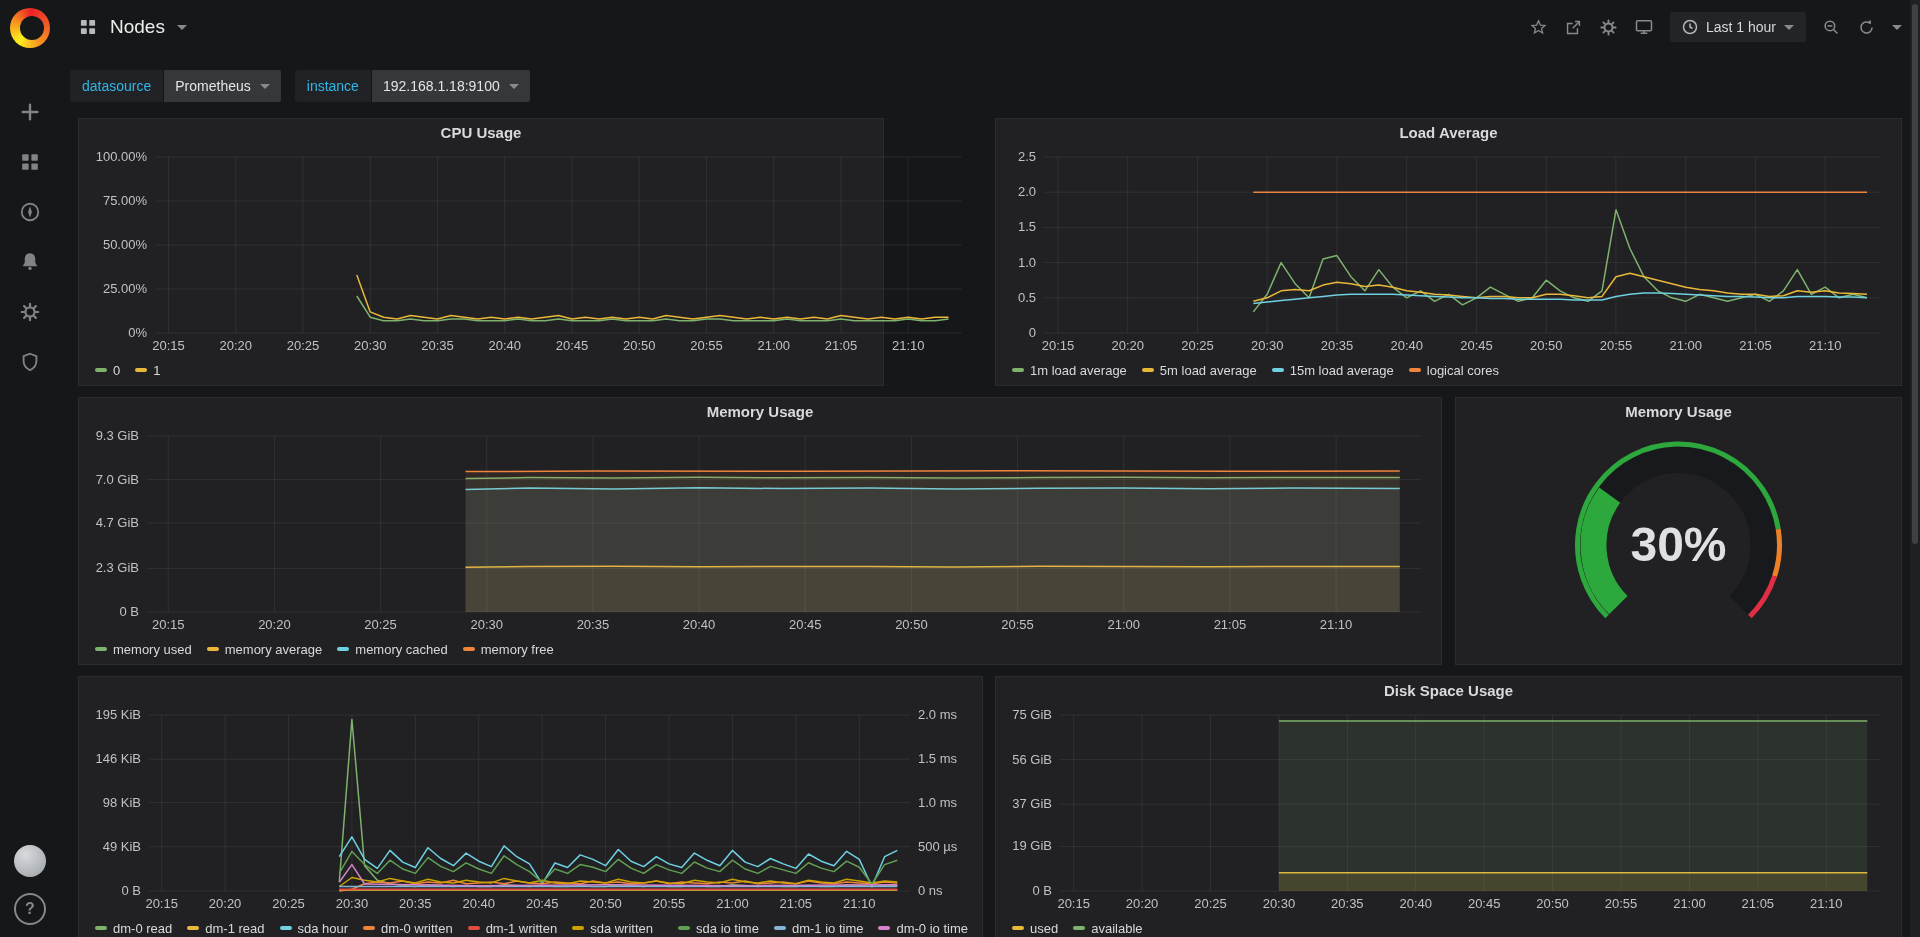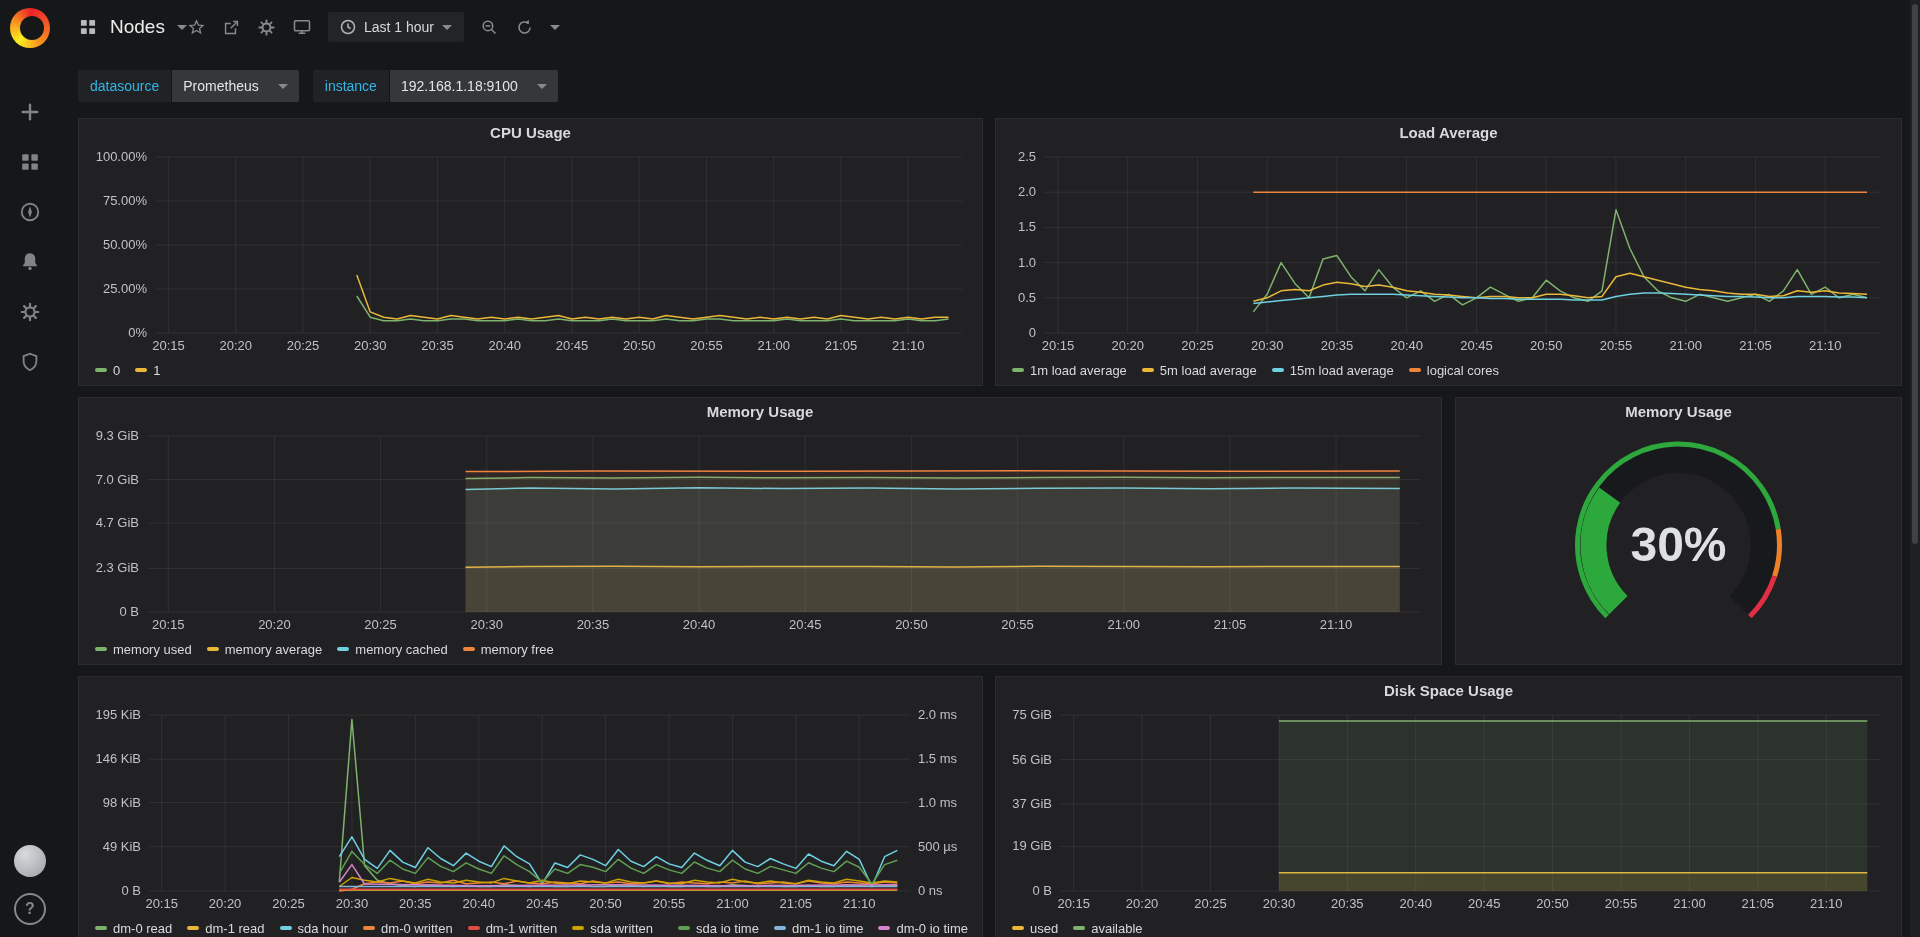--- a/index.html
+++ b/index.html
@@ -10,33 +10,33 @@
   .sidebar{position:absolute;left:0;top:0;bottom:0;width:60px;display:flex;flex-direction:column;align-items:center}
   .logo{width:40px;height:40px;margin-top:8px;border-radius:50%;background:conic-gradient(from 220deg,#fcee1f,#f79520,#ec2127,#f05a28,#f79520,#fcee1f);position:relative;cursor:pointer}
   .logo::after{content:"";position:absolute;left:10px;top:8px;right:6px;bottom:8px;background:#161719;border-radius:50%}
   .side-icons{margin-top:52px;display:flex;flex-direction:column;gap:26px;align-items:center}
   .side-btn{width:24px;height:24px;display:flex;align-items:center;justify-content:center;cursor:pointer}
   .side-bottom{position:absolute;bottom:12px;left:0;width:60px;display:flex;flex-direction:column;gap:16px;align-items:center}
   .avatar{width:32px;height:32px;border-radius:50%;background:radial-gradient(circle at 35% 30%,#d8dadc,#9aa0a6);cursor:pointer}
   .help-circle{width:28px;height:28px;border-radius:50%;border:2px solid #85878a;color:#85878a;display:flex;align-items:center;justify-content:center;font-size:16px;font-weight:bold;cursor:pointer}
 
   
-  .navbar{position:absolute;left:60px;right:0;top:0;height:54px;display:flex;align-items:center;padding:0 18px;box-sizing:border-box}
+  .navbar{position:absolute;left:60px;right:0;top:0;height:54px;display:flex;align-items:center;justify-content:space-between;padding:0 18px;box-sizing:border-box}
   .nav-left{display:flex;align-items:center;gap:12px}
   .nav-title{font-size:19px;color:#eceded;cursor:pointer}
   .nav-right{display:flex;align-items:center;gap:16px}
   .icon-btn{color:#898a8c;display:flex;align-items:center;cursor:pointer}
   .time-btn{display:flex;gap:8px;padding:7px 12px;background:rgba(255,255,255,0.06);border-radius:2px;font-size:14px;color:#d8d9da;align-items:center;cursor:pointer}
   .caret{width:0;height:0;border-left:5px solid transparent;border-right:5px solid transparent;border-top:5px solid #898a8c;display:inline-block}
 
   
-  .filters{position:absolute;left:78px;top:70px;display:flex;gap:14px}
+  .filters{position:absolute;left:70px;top:70px;display:flex;gap:14px}
   .filter-chip{display:flex;height:32px;font-size:14px;border-radius:2px;overflow:hidden}
   .filter-label{background:#202226;color:#33b5e5;display:flex;align-items:center;padding:0 12px}
-  .filter-value{background:#35373b;color:#e3e4e5;display:flex;align-items:center;gap:19px;padding:0 11px;border-left:1px solid #141517;cursor:pointer}
+  .filter-value{background:#35373b;color:#e3e4e5;display:flex;align-items:center;gap:9px;padding:0 11px;border-left:1px solid #141517;cursor:pointer}
 
   
   .panel{position:absolute;background:#212124;border:1px solid #2c2c2e;box-sizing:border-box}
   .panel-title{position:absolute;top:0;left:0;right:0;height:28px;line-height:28px;text-align:center;font-size:15px;font-weight:600;color:#d8d9da;cursor:pointer}
   .chart-plot{position:absolute;left:4px;right:4px;top:28px;bottom:30px}
   .chart-plot.gauge{bottom:8px}
   .legend{position:absolute;left:16px;right:14px;bottom:4px;height:22px;display:flex;align-items:center;font-size:13px;color:#d8d9da;overflow:hidden}
   .legend.split{justify-content:space-between}
   .legend-group{display:flex;gap:15px;align-items:center}
   .legend-item{display:flex;align-items:center;gap:6px;cursor:pointer;white-space:nowrap}
@@ -200,21 +200,21 @@
   </div>
   <div class="filter-chip">
     <span class="filter-label">instance</span>
     <span class="filter-value">
       <span>192.168.1.18:9100</span>
       <span class="caret"></span>
     </span>
   </div>
 </div>
 
-<div class="panel" style="left:78px;top:118px;width:905px;height:268px">
+<div class="panel" style="left:78px;top:118px;width:806px;height:268px">
   <div class="panel-title">CPU Usage</div>
   <div class="chart-plot"><svg width="895" height="208" viewBox="0 0 895 208">
         <line x1="72" x2="879" y1="186" y2="186" stroke="rgba(255,255,255,0.07)"></line>
         <text x="64" y="190" text-anchor="end" fill="#c0c1c3" font-size="13">0%</text>
         <line x1="72" x2="879" y1="142" y2="142" stroke="rgba(255,255,255,0.07)"></line>
         <text x="64" y="146" text-anchor="end" fill="#c0c1c3" font-size="13">25.00%</text>
         <line x1="72" x2="879" y1="98" y2="98" stroke="rgba(255,255,255,0.07)"></line>
         <text x="64" y="102" text-anchor="end" fill="#c0c1c3" font-size="13">50.00%</text>
         <line x1="72" x2="879" y1="54" y2="54" stroke="rgba(255,255,255,0.07)"></line>
         <text x="64" y="58" text-anchor="end" fill="#c0c1c3" font-size="13">75.00%</text>

